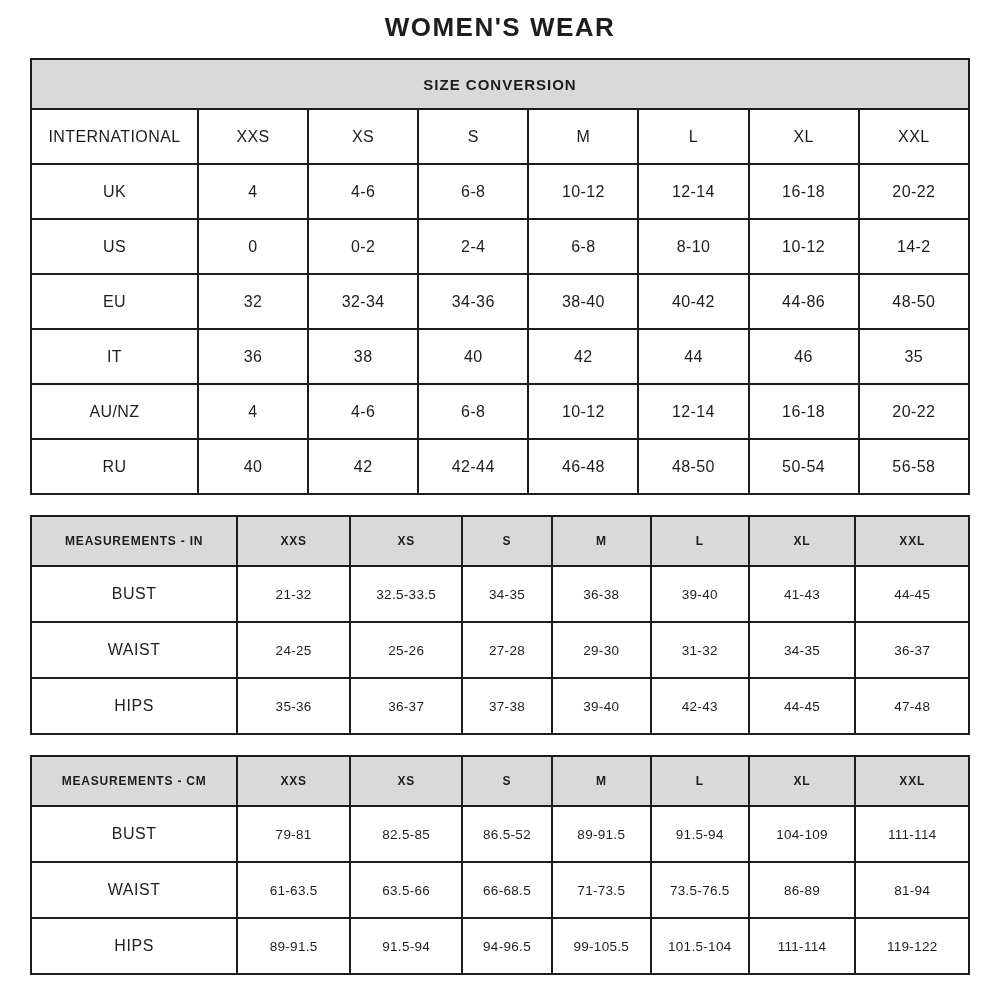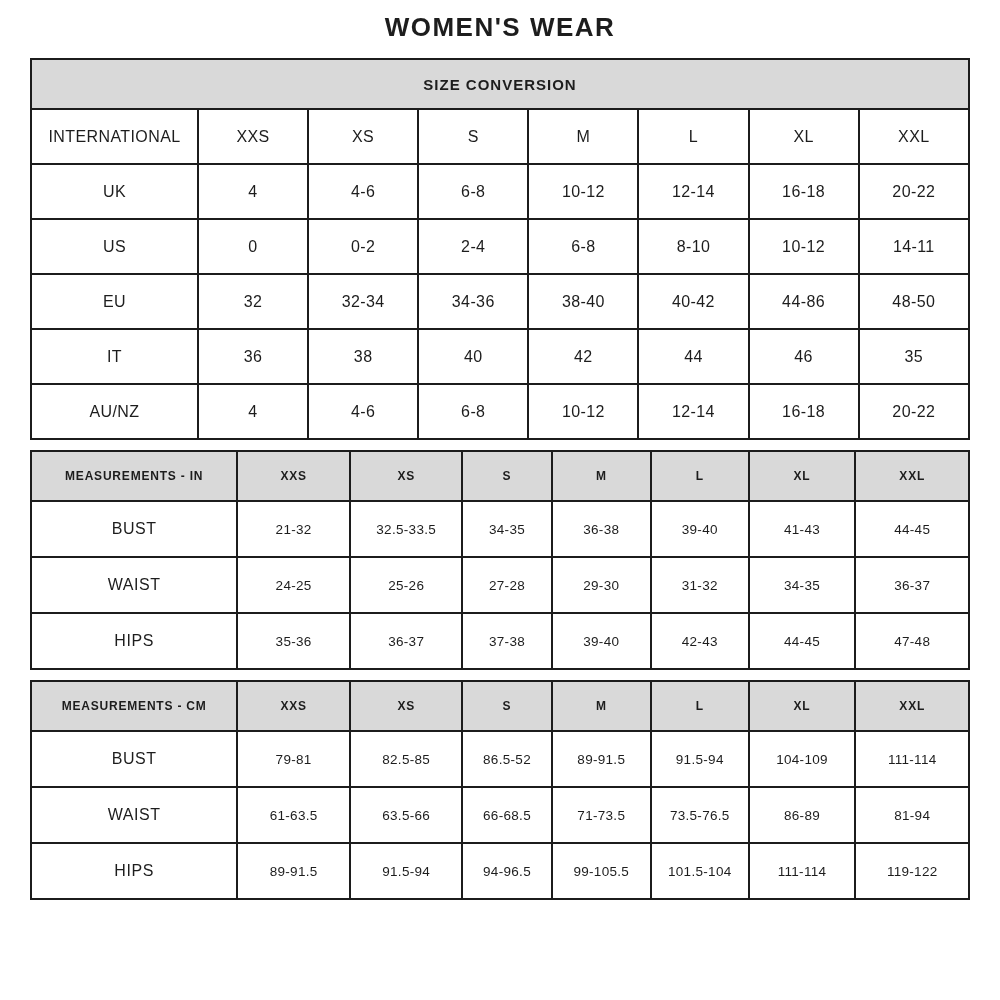--- a/index.html
+++ b/index.html
@@ -20,21 +20,21 @@
     text-align: center;
     font-size: 26px;
     font-weight: bold;
     letter-spacing: 1.5px;
     margin: 2px 0 15px 0;
   }
   table.tbl {
     width: 940px;
     border-collapse: collapse;
     table-layout: fixed;
-    margin-bottom: 10px;
+    margin-bottom: 20px;
   }
   table.tbl th, table.tbl td {
     border: 2px solid #1c1c1c;
     text-align: center;
     vertical-align: middle;
     padding: 0;
     overflow: hidden;
   }
   .banner {
     background: #d9d9d9;
@@ -112,21 +112,21 @@
         <td>20-22</td>
       </tr>
       <tr>
         <td>US</td>
         <td>0</td>
         <td>0-2</td>
         <td>2-4</td>
         <td>6-8</td>
         <td>8-10</td>
         <td>10-12</td>
-        <td>14-11</td>
+        <td>14-2</td>
       </tr>
       <tr>
         <td>EU</td>
         <td>32</td>
         <td>32-34</td>
         <td>34-36</td>
         <td>38-40</td>
         <td>40-42</td>
         <td>44-86</td>
         <td>48-50</td>
@@ -144,20 +144,30 @@
       <tr>
         <td>AU/NZ</td>
         <td>4</td>
         <td>4-6</td>
         <td>6-8</td>
         <td>10-12</td>
         <td>12-14</td>
         <td>16-18</td>
         <td>20-22</td>
       </tr>
+      <tr>
+        <td>RU</td>
+        <td>40</td>
+        <td>42</td>
+        <td>42-44</td>
+        <td>46-48</td>
+        <td>48-50</td>
+        <td>50-54</td>
+        <td>56-58</td>
+      </tr>
     </tbody>
   </table>
 
   <table class="tbl meas">
     <colgroup>
       <col style="width:22%">
         <col style="width:12%">
         <col style="width:12%">
         <col style="width:9.5%">
       <col style="width:10.6%">

